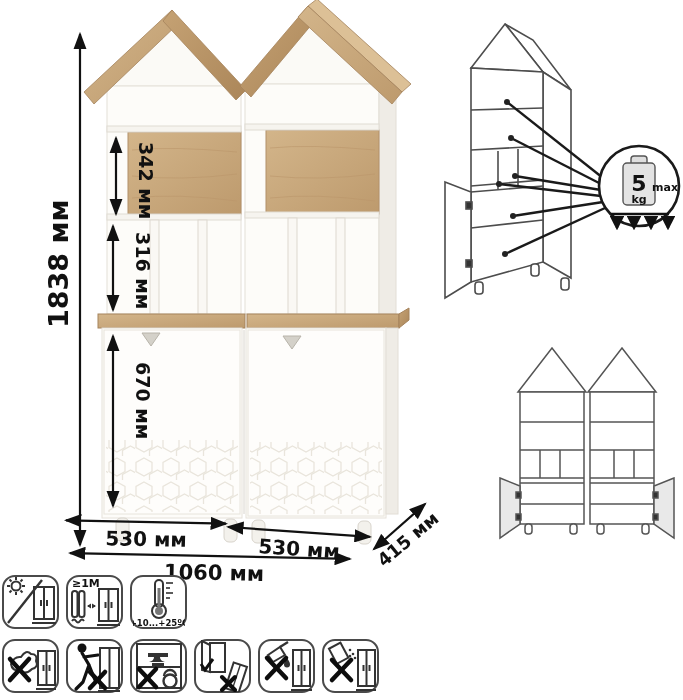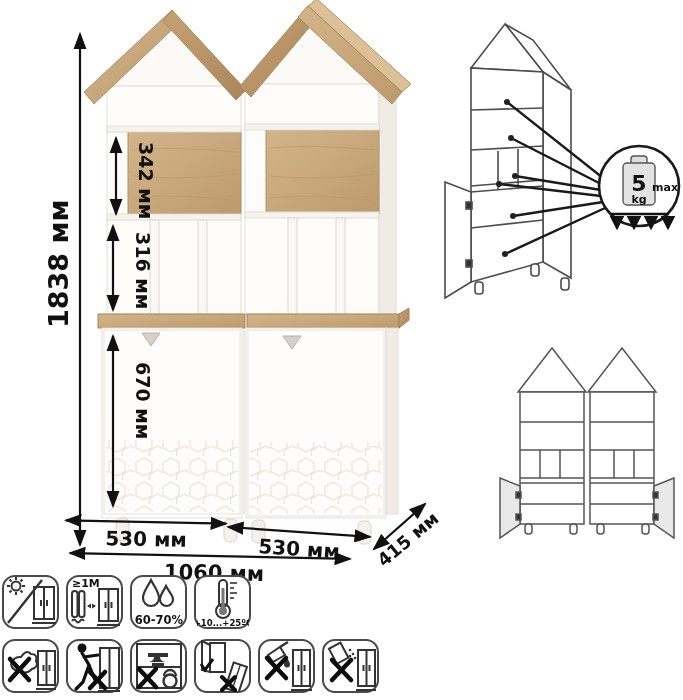--- a/index.html
+++ b/index.html
@@ -258,29 +258,20 @@
           <rect x="30" y="13" width="19" height="32"></rect>
             <line x1="39.5" y1="13" x2="39.5" y2="45"></line>
           <line x1="36.5" y1="26" x2="36.5" y2="32"></line>
             <line x1="42.5" y1="26" x2="42.5" y2="32"></line>
           <line x1="28" y1="49" x2="51" y2="49"></line>
         </g>
       </svg>
     </div>
 
 
-    <div class="care">
-      <svg width="52" height="52" viewBox="0 0 52 52">
-        <g stroke="#333" stroke-width="2.2" fill="none">
-          <path d="M18 4 C14 12 10 16 10 22 a8 8 0 0 0 16 0 C26 16 22 12 18 4 Z"></path>
-          <path d="M33 10 C30 16 27 19 27 23.5 a6.5 6.5 0 0 0 13 0 C40 19 36 16 33 10 Z"></path>
-        </g>
-        <text x="26" y="48" text-anchor="middle" font-size="11.5" font-weight="bold" fill="#111">60-70%</text>
-      </svg>
-    </div>
 
     <div class="care">
       <svg width="52" height="52" viewBox="0 0 52 52">
         <g>
           <rect x="22" y="4" width="8" height="27" rx="4" fill="none" stroke="#333" stroke-width="2"></rect>
           <circle cx="26" cy="35" r="7" fill="none" stroke="#333" stroke-width="2"></circle>
           <circle cx="26" cy="35" r="4" fill="#777"></circle>
           <rect x="24.5" y="12" width="3" height="23" fill="#777"></rect>
           <g stroke="#333" stroke-width="1.6">
             <line x1="33" y1="7" x2="40" y2="7"></line>

